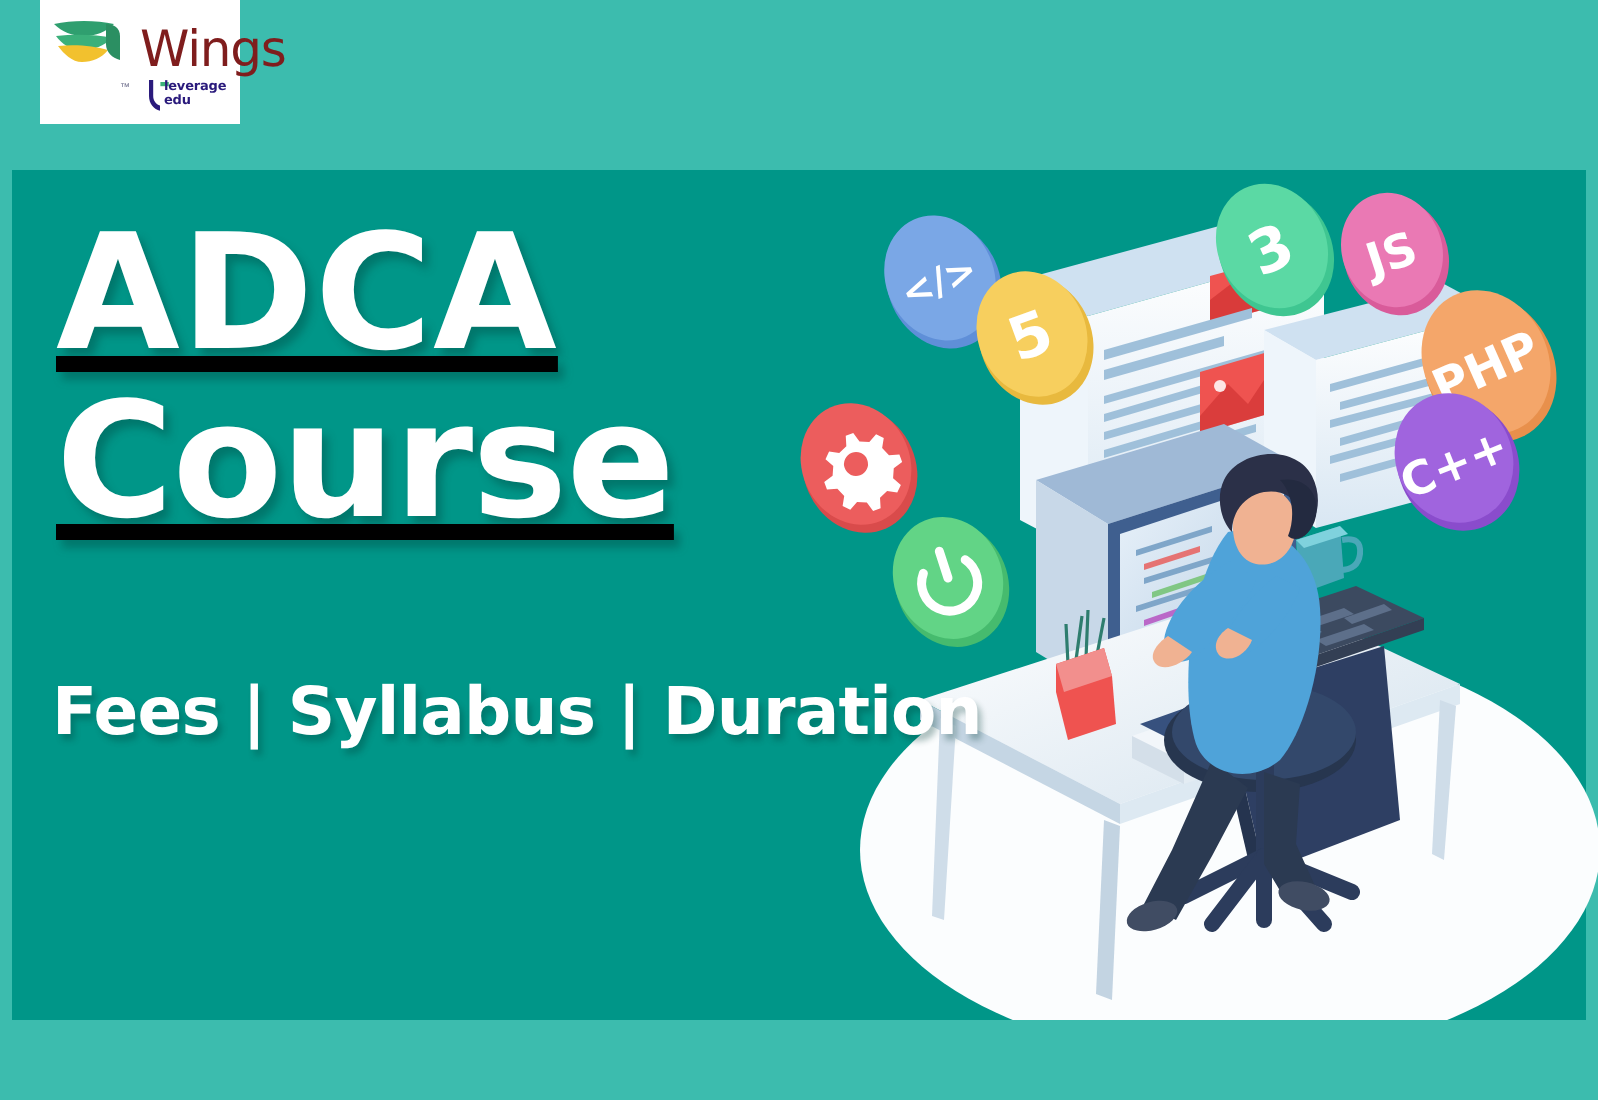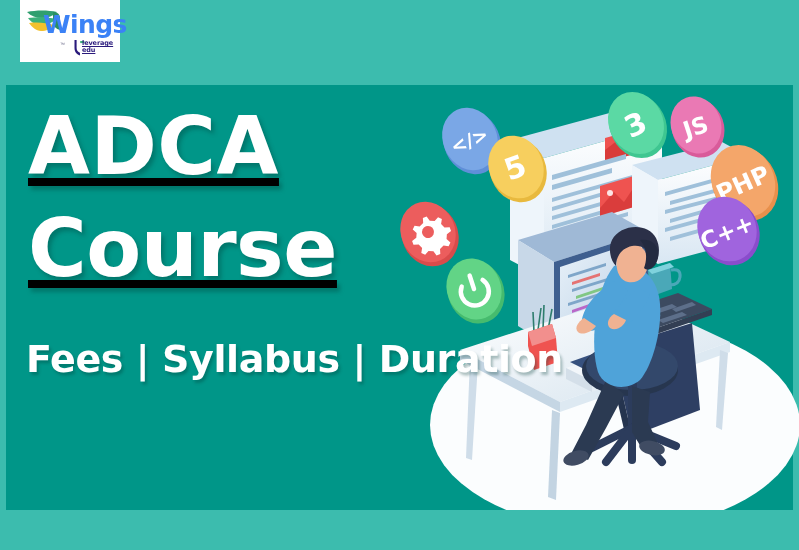--- a/index.html
+++ b/index.html
@@ -28,65 +28,65 @@
     position: absolute;
     left: 20px; top: 0px;
     width: 100px; height: 62px;
     background: #ffffff;
     z-index: 40;
     display: block;
   }
   .logo-inner { position: relative; width: 100%; height: 100%; }
   .logo-wing { position: absolute; left: 6px; top: 9px; width: 44px; height: 26px; }
   .logo-word {
-    position: absolute; left: 23px; top: 12px;
+    position: absolute; left: 50px; top: 12px;
     font-family: "DejaVu Sans", sans-serif;
-    font-weight: bold; font-size: 25px;
-    color: #3b82f6; letter-spacing: -0.6px;
+    font-weight: normal; font-size: 25px;
+    color: #7f1d1d; letter-spacing: -0.6px;
     line-height: 1;
   }
   .logo-tm {
     position: absolute; left: 40px; top: 41px;
     font-size: 5px; color: #6b6b8a;
     font-family: "Liberation Sans", sans-serif;
   }
   .logo-sub {
     position: absolute; left: 62px; top: 40px;
     font-family: "DejaVu Sans", sans-serif;
     font-size: 6.5px; font-weight: bold; color: #2a1a7c;
-    line-height: 1.12; letter-spacing: -0.1px; text-decoration: underline;
+    line-height: 1.12; letter-spacing: -0.1px;
   }
   .logo-check { position: absolute; left: 53px; top: 39px; width: 13px; height: 17px; }
 
   
   .headline {
     position: absolute;
     left: 28px; top: 108px;
     z-index: 30;
     text-decoration: underline;
   }
   .h-line {
     color: #ffffff;
     font-family: "DejaVu Sans", sans-serif;
     font-weight: bold;
     font-size: 80px;
     line-height: 0.98;
     letter-spacing: 0.5px;
     text-shadow: 3px 4px 4px rgba(0,60,54,0.35);
   }
-  .h-line.second { margin-top: 24px; letter-spacing: -0.5px; }
+  .h-line.second { margin-top: 6px; letter-spacing: -0.5px; }
 
   .subhead {
     position: absolute;
     left: 26px; top: 338px;
     z-index: 30;
     color: #ffffff;
     font-family: "DejaVu Sans", sans-serif;
     font-weight: bold;
-    font-size: 38px;
+    font-size: 33px;
     line-height: 1.12;
     letter-spacing: -0.4px;
     text-shadow: 2px 3px 3px rgba(0,60,54,0.32);
   }
 
   
   .illustration {
     position: absolute;
     left: 400px; top: 80px;
     width: 399px; height: 430px;

